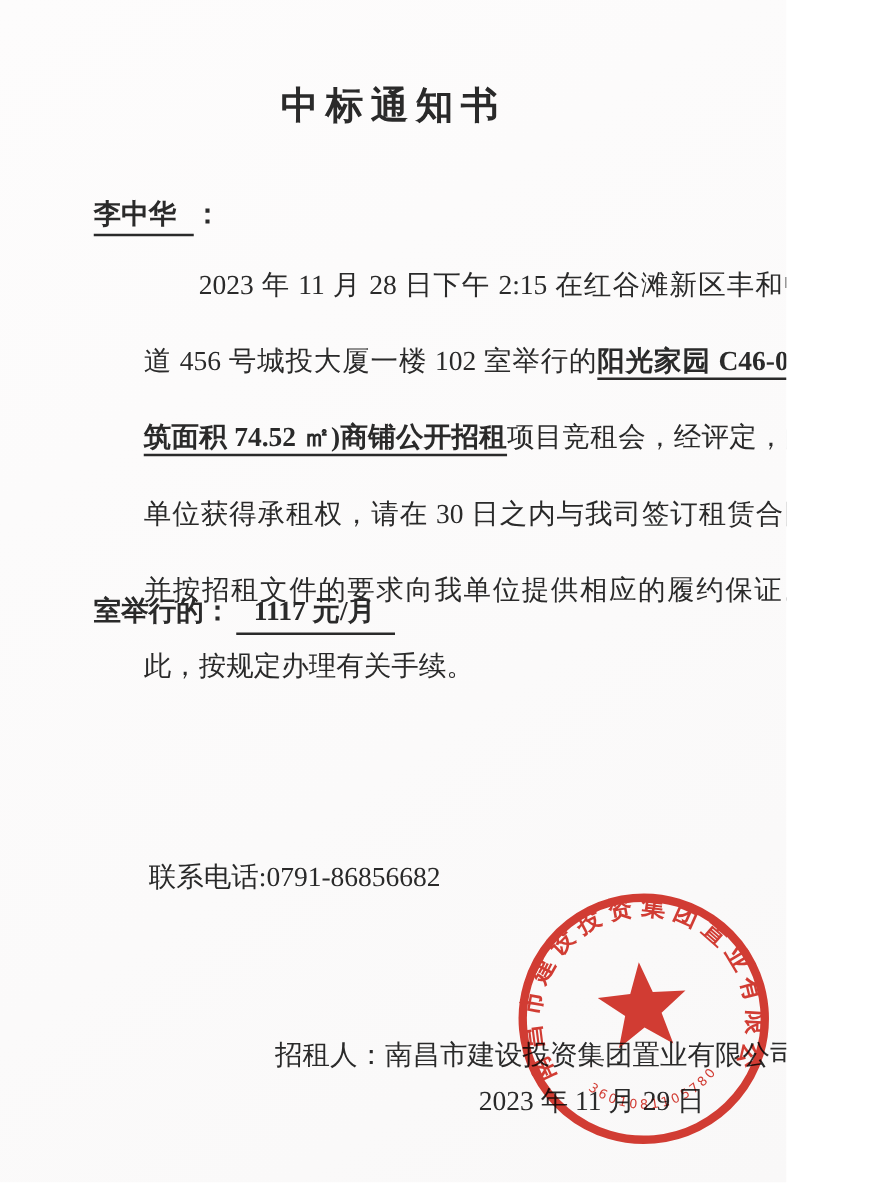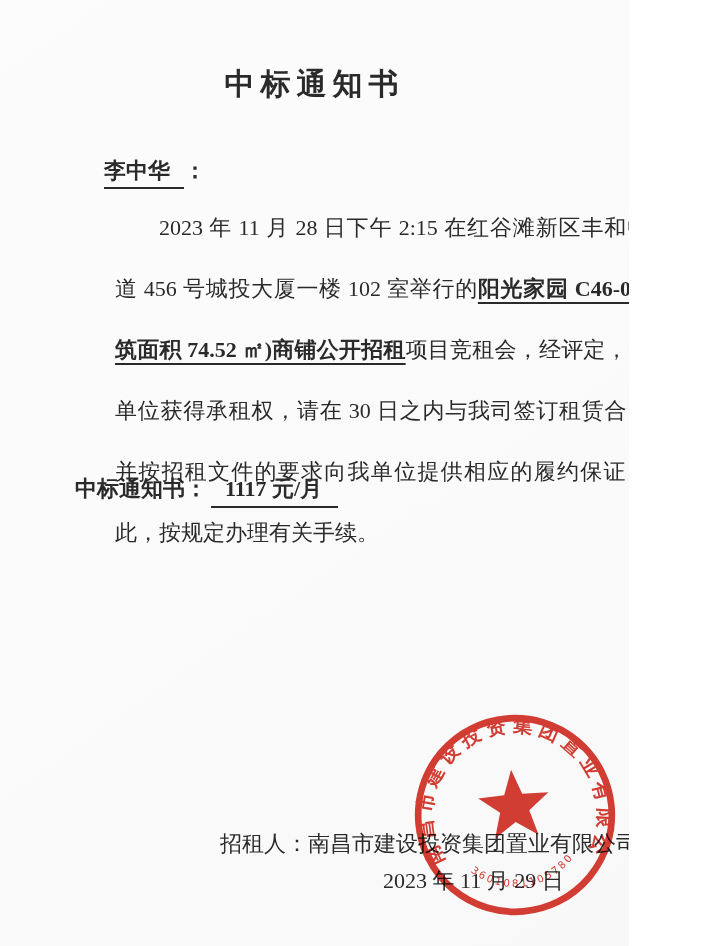--- a/index.html
+++ b/index.html
@@ -16,21 +16,20 @@
     text-align:center;font-size:30px;font-weight:700;letter-spacing:6px;
   }
   .recipient{
     position:absolute;top:156px;left:75px;
     font-size:22px;font-weight:700;
   }
   .recipient .name{
     display:inline-block;
     border-bottom:2px solid #2a2a2a;
     padding:0 14px 1px 0;
-    margin-left:29px;
   }
   .para{
     position:absolute;left:75px;width:557px;
     font-size:22px;line-height:61px;
     text-align:justify;text-justify:inter-ideograph;margin-left:40px;
   }
   .p-notice{top:197px;text-indent:2em;}
   .seg-project{
     font-weight:700;
     text-decoration:underline;
@@ -73,24 +72,25 @@
 <body>
 
 <div class="page">
 
   <div class="title">中标通知书</div>
 
   <div class="recipient"><span class="name">李中华</span><span>：</span></div>
 
   <div class="para p-notice"><span>2023 年 11 月 28 日下午 2:15 在红谷滩新区丰和中大道 456 号城投大厦一楼 102 室举行的</span><span class="seg-project">阳光家园 C46-03(建筑面积 74.52 ㎡)商铺公开招租</span><span>项目竞租会，经评定，由你单位获得承租权，请在 30 日之内与我司签订租赁合同，并按招租文件的要求向我单位提供相应的履约保证。据此，按规定办理有关手续。</span></div>
 
-  <div class="result"><span>中标通知书：</span><span class="value">1117 元/月</span></div>
+  <div class="result"><span>室举行的：</span><span class="value">1117 元/月</span></div>
 
 
 
+  <div class="line phone">联系电话:0791-86856682</div>
 
   <div class="line issuer">招租人：南昌市建设投资集团置业有限公司</div>
 
   <div class="line date-line">2023 年 11 月 29 日</div>
 
   <div class="seal">
     <svg viewBox="0 0 200 200">
       <defs>
         <path id="arcTop" d="M 29.6,140.4 A 81,81 0 1 1 170.4,140.4" fill="none"></path>
         <path id="arcBottom" d="M 36.8,130 A 70,70 0 0 0 163.2,130" fill="none"></path>

